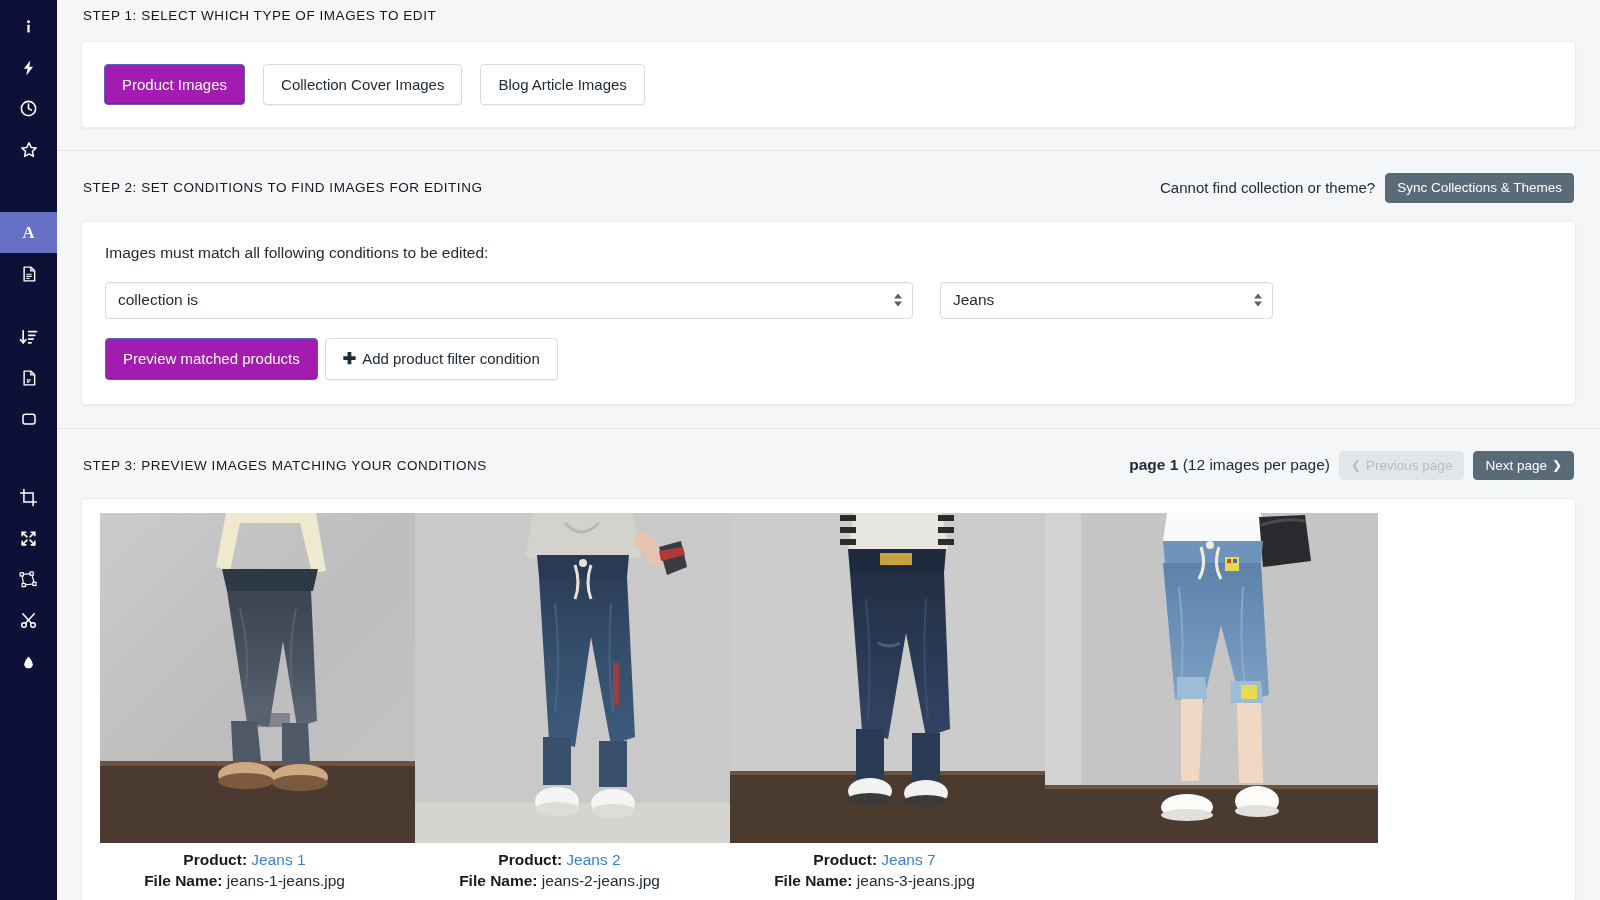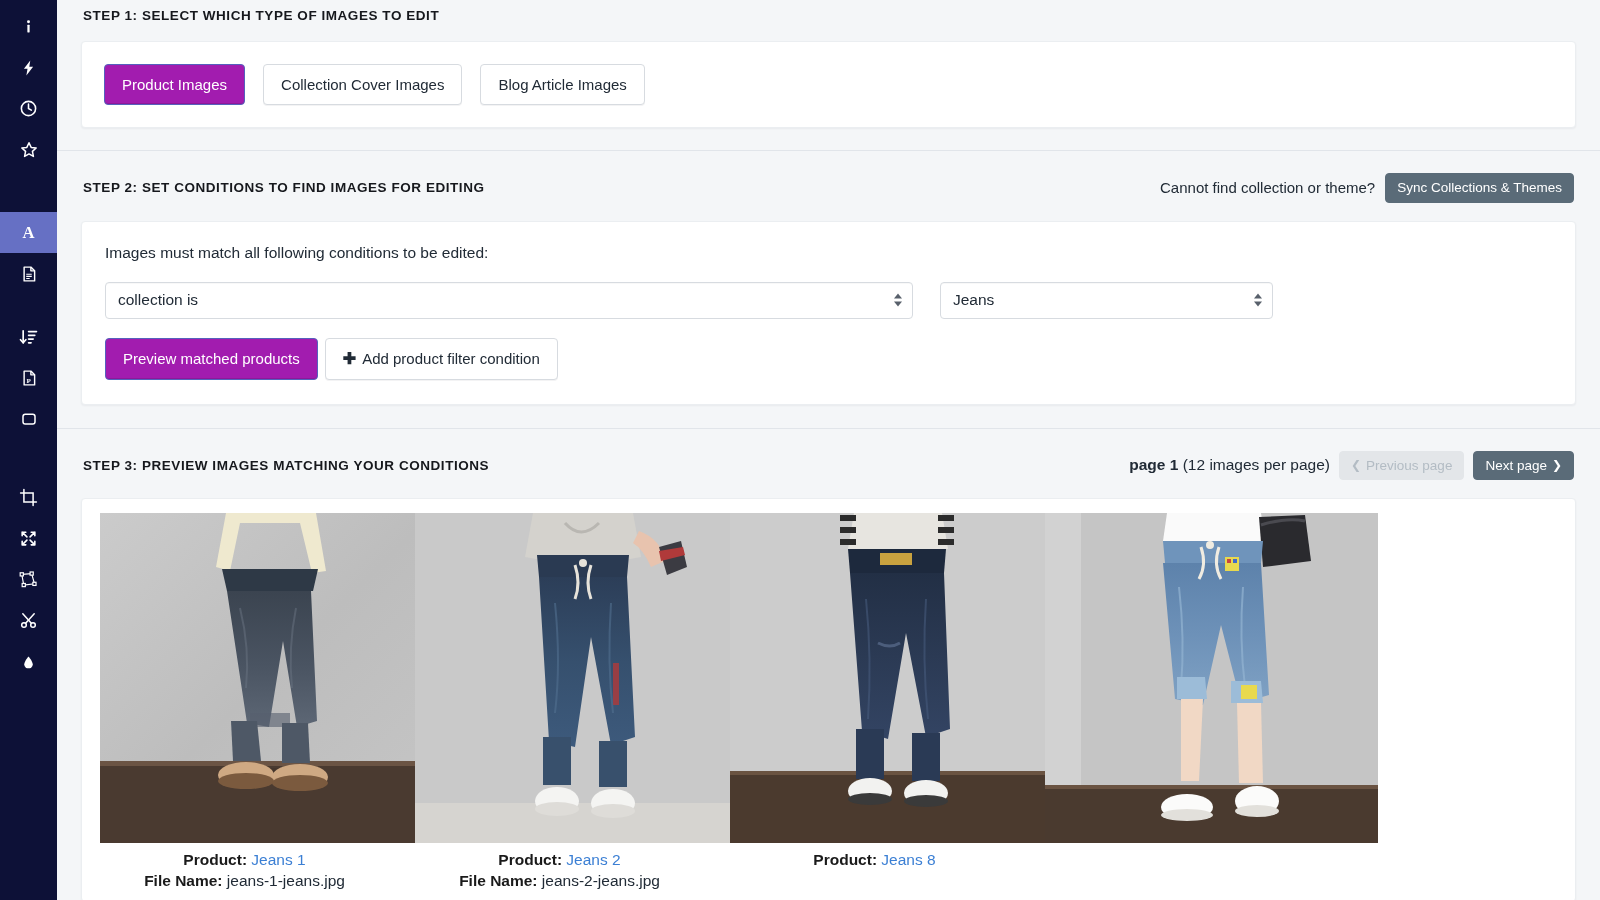--- a/index.html
+++ b/index.html
@@ -35,21 +35,21 @@
     flex: 1 1 auto; height: 900px; background: #f4f6f8;
     position: relative; overflow: hidden;
   }
 
   .section { padding: 0 24px; }
   .section-head {
     display: flex; align-items: center; justify-content: space-between;
     padding: 0 2px;
   }
   .step-title {
-    font-size: 13.5px; font-weight: bold; letter-spacing: .55px;
+    font-size: 13.5px; font-weight: normal; letter-spacing: .55px;
     color: #16181d; text-transform: uppercase;
     white-space: nowrap;
   }
   .divider { height: 1px; background: #e1e5ea; margin: 0; }
 
   .card {
     background: #ffffff;
     border: 1px solid #ebeef1;
     border-radius: 4px;
     box-shadow: 0 1px 2px rgba(22,29,37,.05);
@@ -490,21 +490,25 @@
                 <rect x="182" y="220" width="28" height="48" fill="#2a3a55"></rect>
                 <ellipse cx="140" cy="278" rx="22" ry="13" fill="#f2f2f0"></ellipse>
                 <ellipse cx="196" cy="280" rx="22" ry="13" fill="#f2f2f0"></ellipse>
                 <ellipse cx="140" cy="286" rx="22" ry="6" fill="#3a3a3a"></ellipse>
                 <ellipse cx="196" cy="288" rx="22" ry="6" fill="#3a3a3a"></ellipse>
               </svg>
             </div>
             <div class="meta">
               <div>
                 <span class="k">Product:</span>
-                <span class="prod">Jeans 8</span>
+                <span class="prod">Jeans 7</span>
+              </div>
+              <div>
+                <span class="k">File Name:</span>
+                <span class="fn">jeans-3-jeans.jpg</span>
               </div>
             </div>
           </div>
 
           <div class="cell">
             <div class="thumb">
               <svg viewBox="0 0 333 330" preserveAspectRatio="xMidYMid slice">
                 <defs>
                   <linearGradient id="d4" x1="0" y1="0" x2="0" y2="1">
                     <stop offset="0" stop-color="#5d82ab"></stop>

